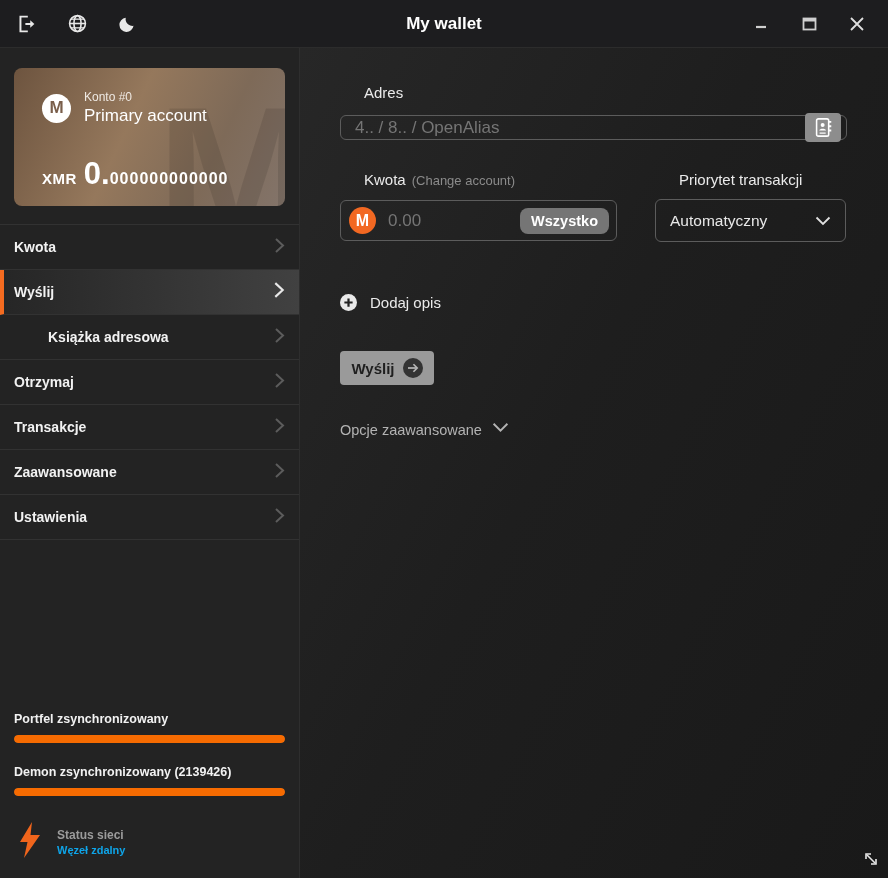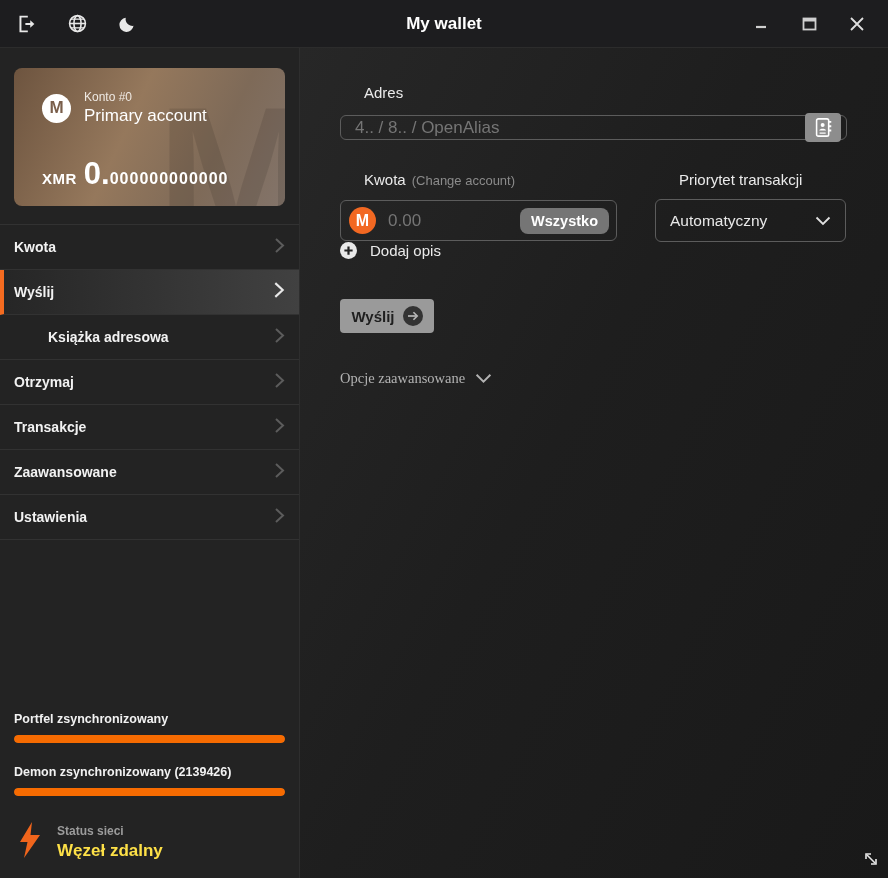--- a/index.html
+++ b/index.html
@@ -95,21 +95,21 @@
 
   
   .sidebar-spacer { flex: 1; }
   .sync-block { padding: 0 14px; }
   .sync-label { font-size: 12.5px; font-weight: bold; color: #f2f2f2; margin-bottom: 9px; }
   .sync-bar { height: 8px; border-radius: 4px; background: #3a3a3a; overflow: hidden; }
   .sync-bar-fill { height: 100%; border-radius: 4px; background: #f66b01; width: 100%; }
   .sync-gap { height: 22px; }
   .network-row { display: flex; align-items: center; gap: 15px; padding: 24px 14px 14px 18px; }
   .net-caption { font-size: 12px; font-weight: bold; color: #9b9b9b; line-height: 1.4; }
-  .net-value { font-size: 17px; font-weight: bold; color: #fde047; line-height: 1.25; }
+  .net-value { font-size: 11px; font-weight: bold; color: #0ea5e9; line-height: 1.25; }
 
   
   .field-label { font-size: 15px; color: #eaeaea; margin-left: 24px; }
   .field-hint { font-size: 13px; color: #8b8b8b; margin-left: 6px; }
 
   .address-box {
     margin-top: 14px;
     height: 25px;
     border: 1px solid #5c5c5c;
     border-radius: 6px;
@@ -166,21 +166,21 @@
     height: 43px;
     border: 1px solid #5c5c5c;
     border-radius: 6px;
     display: flex; align-items: center;
     padding: 0 14px;
     cursor: pointer;
   }
   .select-box .sel-value { font-size: 15.5px; color: #e8e8e8; }
   .select-box .chev-down { margin-left: auto; }
 
-  .add-desc-row { display: flex; align-items: flex-start; gap: 13px; cursor: pointer; }
+  .add-desc-row { margin-top: 52px; display: flex; align-items: flex-start; gap: 13px; cursor: pointer; }
   .plus-circle {
     width: 17px; height: 17px; border-radius: 50%;
     background: #e9e9e9;
     display: flex; align-items: center; justify-content: center;
   }
   .add-desc-label { font-size: 15px; color: #eaeaea; }
 
   .send-btn {
     margin-top: 40px;
     width: 94px; height: 34px;
@@ -189,21 +189,21 @@
     cursor: pointer;
     font-family: "Liberation Sans", sans-serif;
   }
   .send-btn .send-label { font-size: 15px; font-weight: bold; color: #1f1f1f; }
   .send-arrow {
     width: 20px; height: 20px; border-radius: 50%;
     background: #333333;
     display: flex; align-items: center; justify-content: center;
   }
 
-  .adv-row { margin-top: 37px; display: flex; align-items: center; gap: 10px; cursor: pointer; font-family: Liberation Serif, serif; }
+  .adv-row { margin-top: 37px; display: flex; gap: 10px; cursor: pointer; }
   .adv-label { font-size: 14.5px; color: #b3b3b3; }
 
   .resize-handle { position: absolute; right: 8px; bottom: 6px; cursor: nwse-resize; }
 </style>
 </head>
 <body>
 
 <div class="titlebar">
   <div class="titlebar-left">
     <div class="tb-icon">

